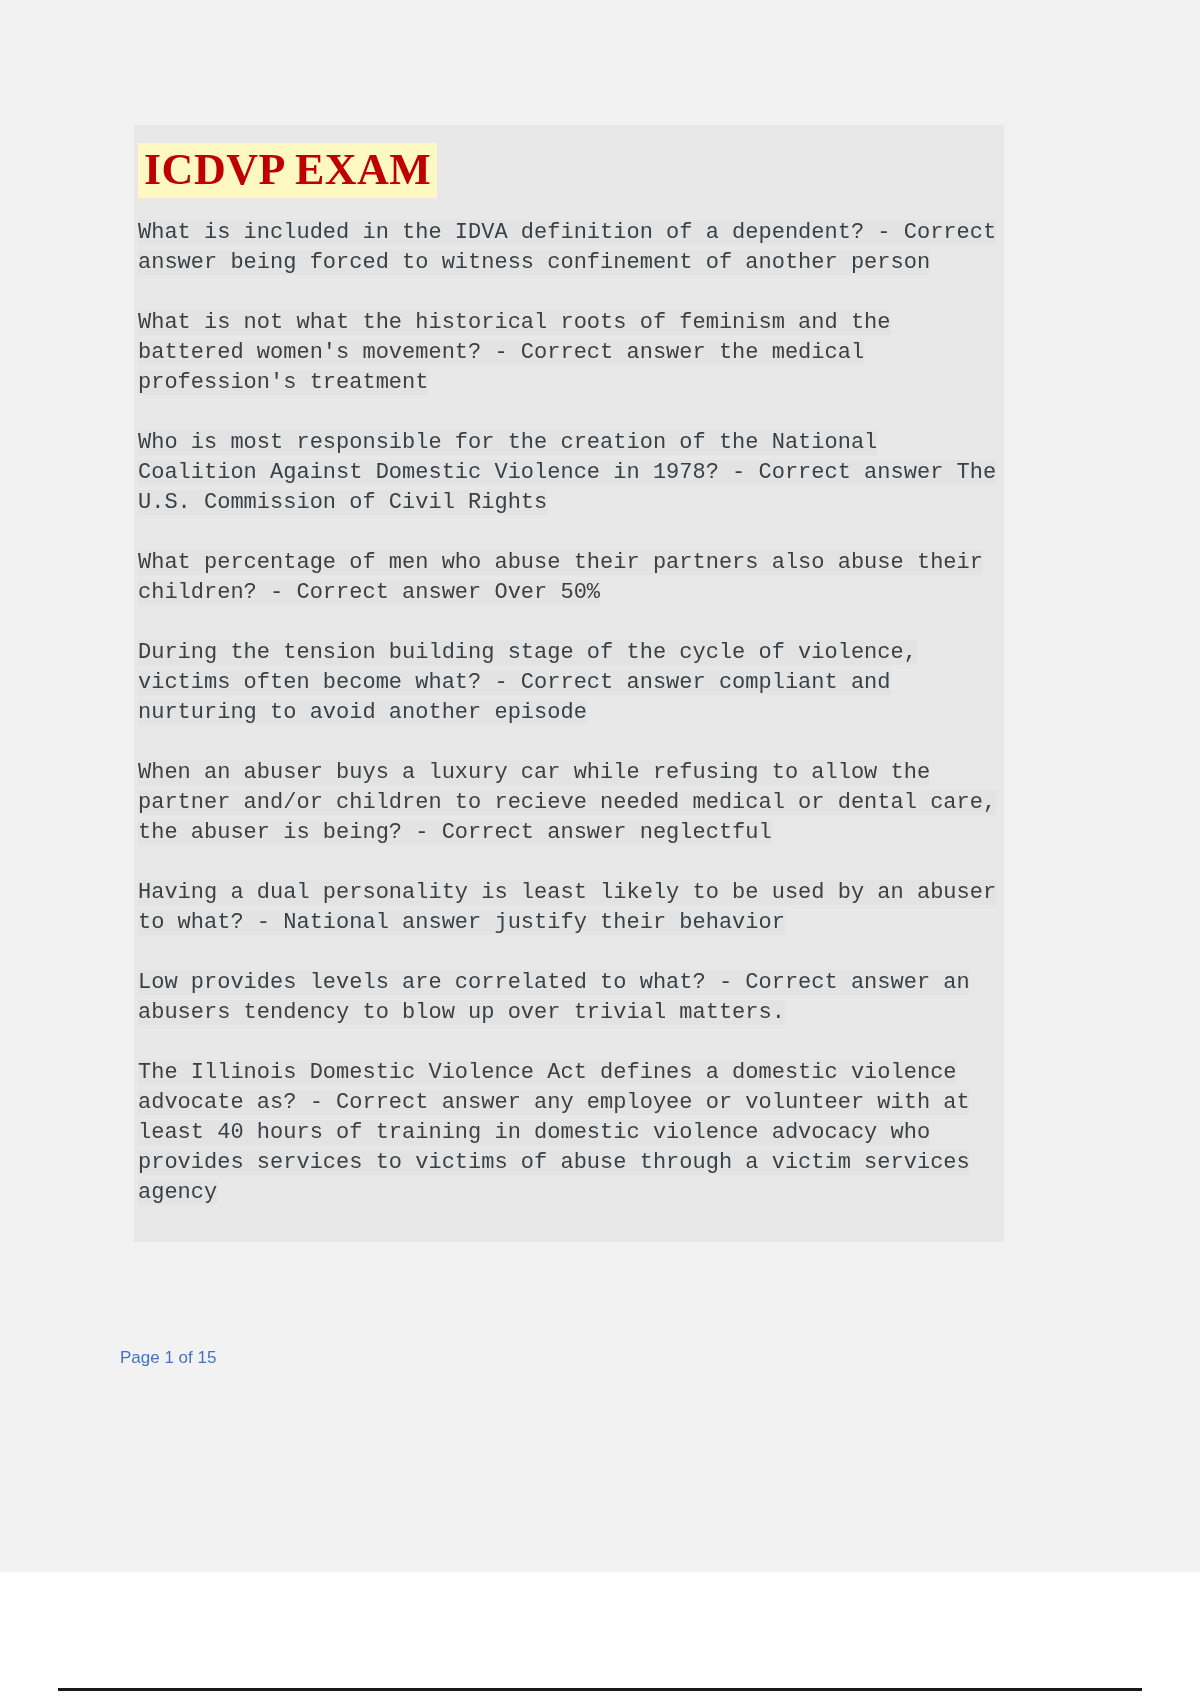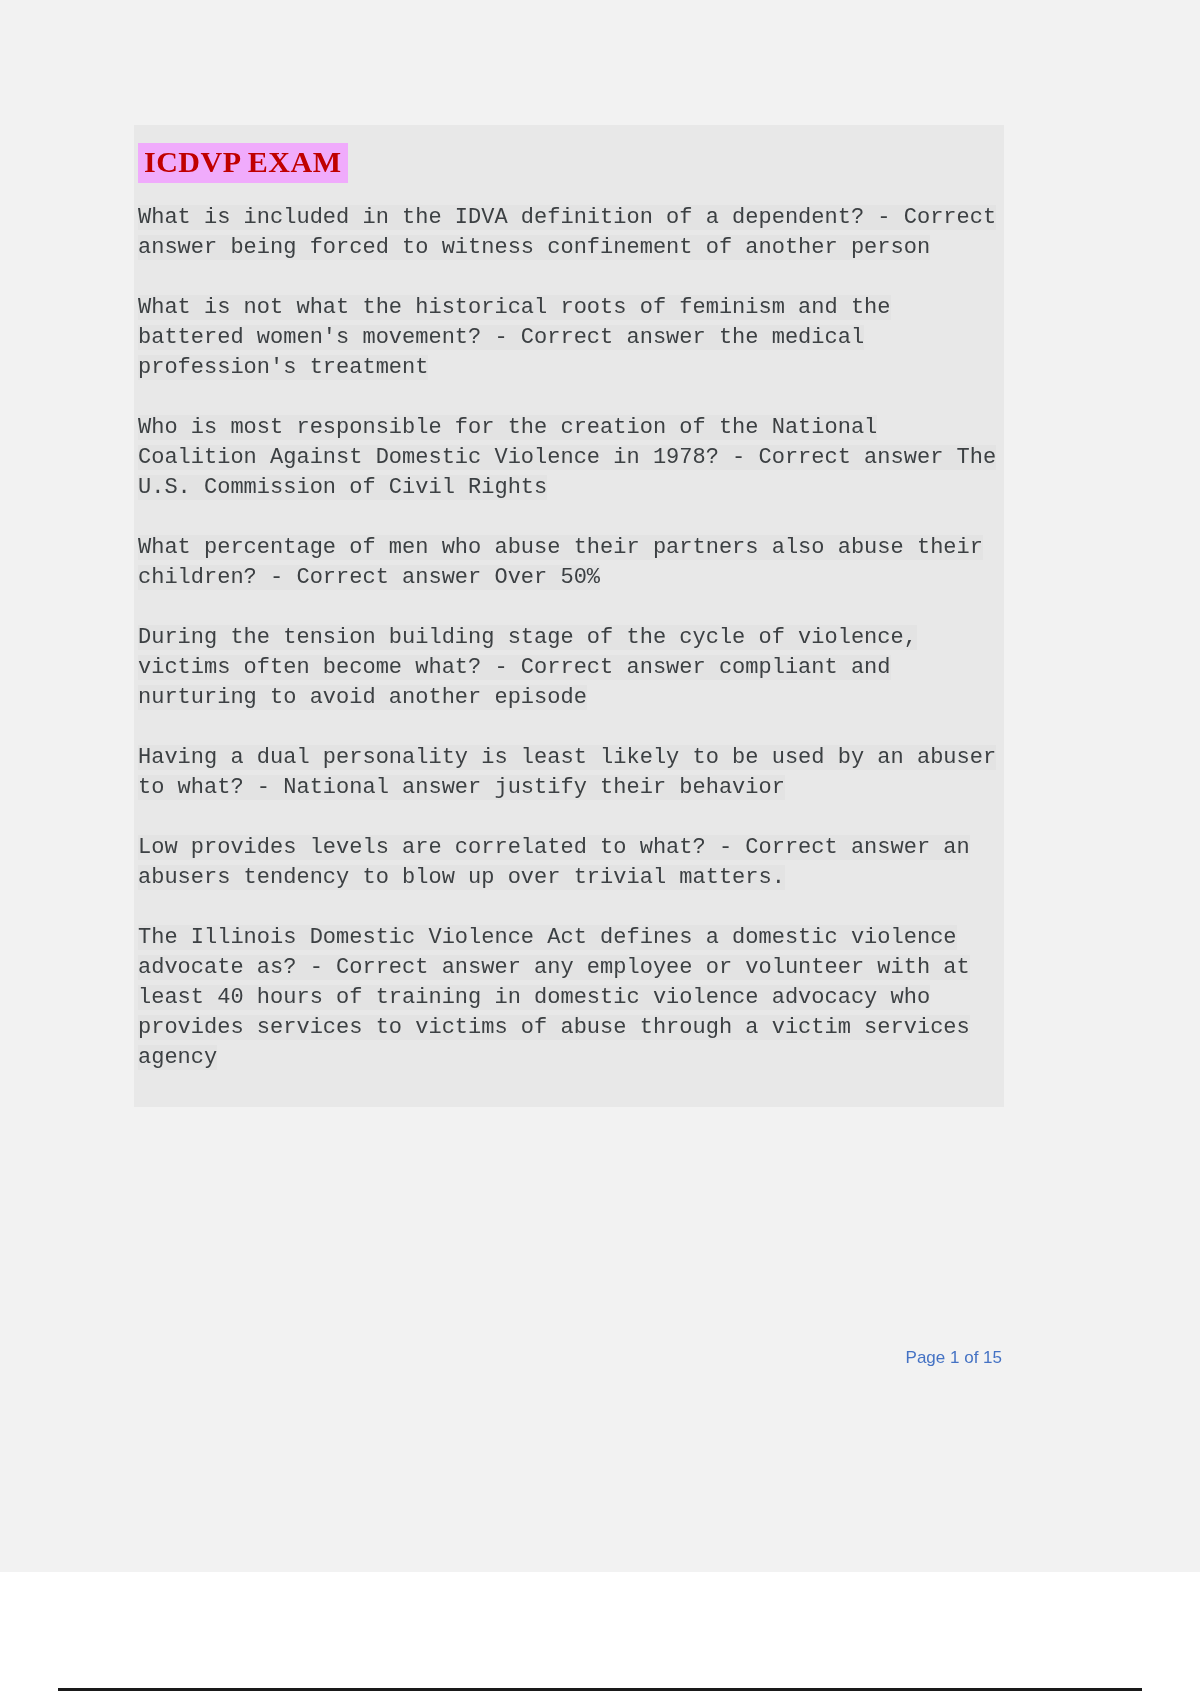--- a/index.html
+++ b/index.html
@@ -43,25 +43,25 @@
     top: 125px;
     width: 870px;
     background: #e8e8e8;
     padding: 0;
   }
   .title-wrap {
     padding: 18px 0 6px 0;
   }
   .title {
     display: inline-block;
-    background: #f0abfc;
+    background: #fef9c3;
     color: #c00000;
     font-family: "Liberation Serif", serif;
     font-weight: bold;
-    font-size: 30px;
+    font-size: 44px;
     line-height: 1.12;
     letter-spacing: 0.5px;
     padding: 2px 6px 4px 6px;
     margin-left: 4px;
   }
   .qa-list {
     padding: 14px 0 18px 0;
   }
   .qa {
     margin: 0 0 30px 0;
@@ -75,24 +75,24 @@
     font-size: 22px;
     line-height: 30px;
     color: #3c4043;
     background: #e3e3e3;
     box-decoration-break: clone;
     font-family: Liberation Mono, monospace;
     -webkit-box-decoration-break: clone;
   }
   .footer {
     position: absolute;
-    left: 132px;
+    left: 120px;
     top: 1348px;
     width: 870px;
-    text-align: right;
+    text-align: left;
   }
   .footer-text {
     font-size: 17px;
     color: #4472c4;
     font-family: "Liberation Sans", sans-serif;
   }
 </style>
 </head>
 <body>
 
@@ -103,20 +103,21 @@
     <div class="title-wrap">
       <span class="title">ICDVP EXAM</span>
     </div>
 
     <div class="qa-list">
       <p class="qa"><span class="qa-text">What is included in the IDVA definition of a dependent? - Correct answer being forced to witness confinement of another person</span></p>
       <p class="qa"><span class="qa-text">What is not what the historical roots of feminism and the battered women's movement? - Correct answer the medical profession's treatment</span></p>
       <p class="qa"><span class="qa-text">Who is most responsible for the creation of the National Coalition Against Domestic Violence in 1978? - Correct answer The U.S. Commission of Civil Rights</span></p>
       <p class="qa"><span class="qa-text">What percentage of men who abuse their partners also abuse their children? - Correct answer Over 50%</span></p>
       <p class="qa"><span class="qa-text">During the tension building stage of the cycle of violence, victims often become what? - Correct answer compliant and nurturing to avoid another episode</span></p>
+      <p class="qa"><span class="qa-text">When an abuser buys a luxury car while refusing to allow the partner and/or children to recieve needed medical or dental care, the abuser is being? - Correct answer neglectful</span></p>
       <p class="qa"><span class="qa-text">Having a dual personality is least likely to be used by an abuser to what? - National answer justify their behavior</span></p>
       <p class="qa"><span class="qa-text">Low provides levels are correlated to what? - Correct answer an abusers tendency to blow up over trivial matters.</span></p>
       <p class="qa"><span class="qa-text">The Illinois Domestic Violence Act defines a domestic violence advocate as? - Correct answer any employee or volunteer with at least 40 hours of training in domestic violence advocacy who provides services to victims of abuse through a victim services agency</span></p>
     </div>
 
   </div>
 
   <div class="footer">
     <span class="footer-text">Page 1 of 15</span>
   </div>

